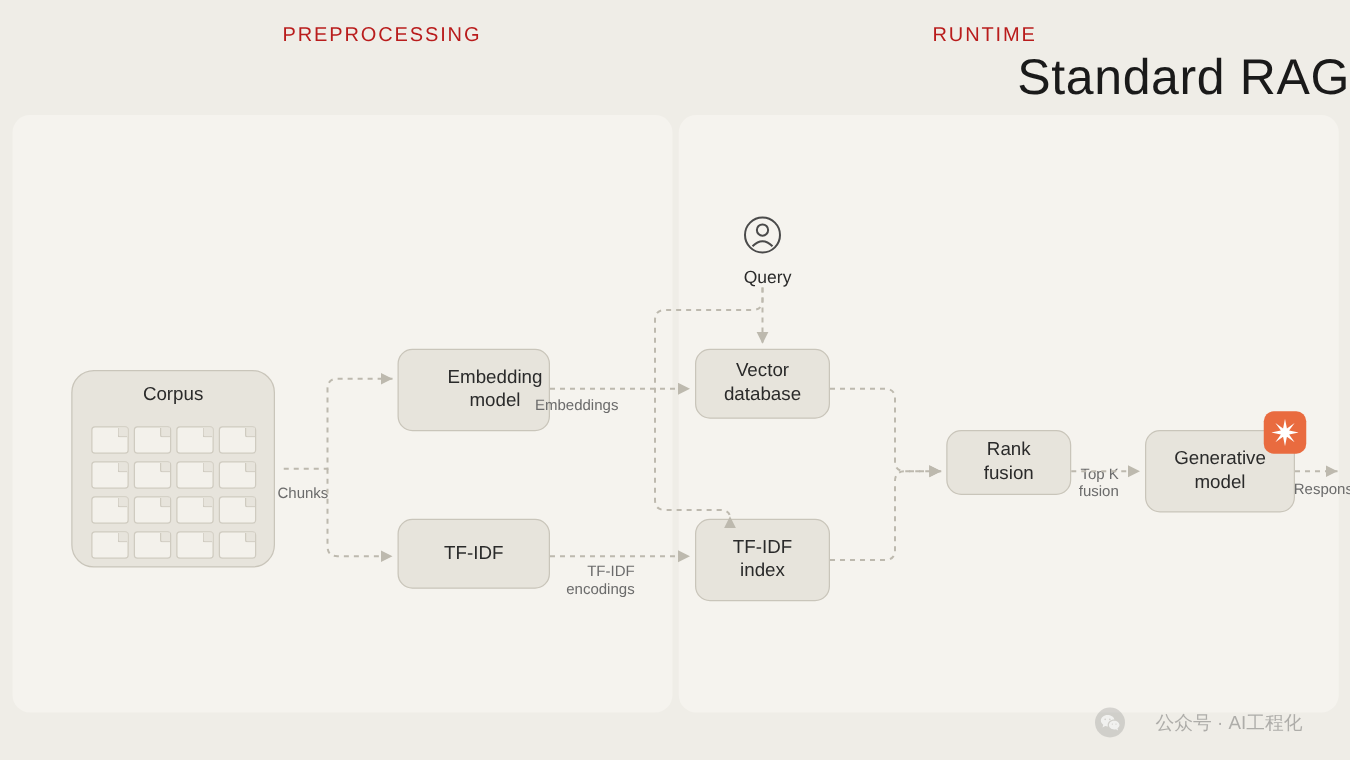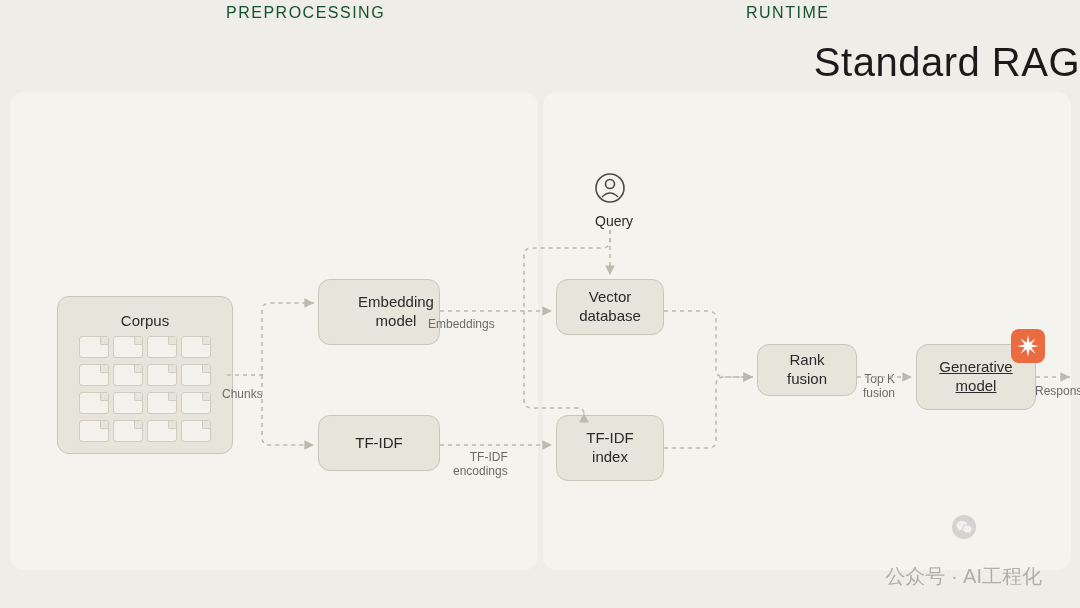--- a/index.html
+++ b/index.html
@@ -23,48 +23,49 @@
   }
   .panel {
     position: absolute;
     background: #f5f3ee;
     border-radius: 14px;
   }
   .panel-left { left: 10px; top: 92px; width: 528px; height: 478px; }
   .panel-right { left: 543px; top: 92px; width: 528px; height: 478px; }
   .section-label {
     position: absolute;
-    top: 4px;
+    top: 20px;
     font-size: 16px;
     letter-spacing: 1.5px;
     font-weight: 500;
-    color: #14532d;
+    color: #b91c1c;
   }
   .sec-left { left: 226px; }
   .sec-right { left: 746px; }
 
   .box {
     position: absolute;
     background: #e7e4dc;
     border: 1px solid #c9c5ba;
     border-radius: 12px;
     display: flex;
     align-items: center;
     justify-content: center;
     text-align: center;
     font-size: 15px;
     line-height: 1.25;
     color: #2a2a2a;
     padding: 4px;
   }
   .corpus-box {
-    left: 57px; top: 296px; width: 176px; height: 158px;
+    left: 57px; top: 296px; width: 163px; height: 158px;
     flex-direction: column;
-    justify-content: center;
+    justify-content: space-between;
     padding-top: 10px;
+    border-radius: 18px;
   }
   .corpus-label { font-size: 15px; margin-bottom: 6px; }
   .doc-grid {
     display: grid;
     grid-template-columns: repeat(4, 30px);
     grid-auto-rows: 24px;
     gap: 4px 4px;
   }
   .doc {
     width: 30px; height: 22px;
@@ -119,23 +120,22 @@
   }
   .arrow { stroke: #bdb9ae; stroke-width: 1.6; fill: none; stroke-dasharray: 4 4; }
   .arrowhead { fill: #bdb9ae; }
   .user-icon { stroke:#4a4a4a; stroke-width:1.6; fill:none; }
 
   .watermark {
     position: absolute;
     right: 38px; bottom: 18px;
     display: flex; align-items: center; gap: 24px;
     color: rgba(90,90,90,0.44);
-    font-size: 20px;
+    font-size: 15px;
     font-weight: 500;
-    flex-direction: column;
   }
   .wm-icon {
     width: 24px; height: 24px; border-radius: 50%;
     background: rgba(130,130,130,0.28);
     display: flex; align-items: center; justify-content: center;
   }
 </style>
 </head>
 <body>
 
@@ -182,21 +182,21 @@
 </div>
 <div class="box idx-box">
   <span style="white-space:pre-line;">TF-IDF
 index</span>
 </div>
 <div class="box rank-box">
   <span style="white-space:pre-line;">Rank
 fusion</span>
 </div>
 <div class="box gen-box">
-  <span style="white-space:pre-line;text-decoration:underline;">Generative
+  <span style="white-space:pre-line;">Generative
 model</span>
   <div class="gen-icon">
     <div class="starburst"></div>
   </div>
 </div>
 
 <div class="small-label" style="left:222px; top:388px;">Chunks</div>
 <div class="small-label" style="left:428px; top:318px;">Embeddings</div>
 <div class="small-label" style="left:453px; top:451px; white-space:pre-line;">TF-IDF
 encodings</div>

